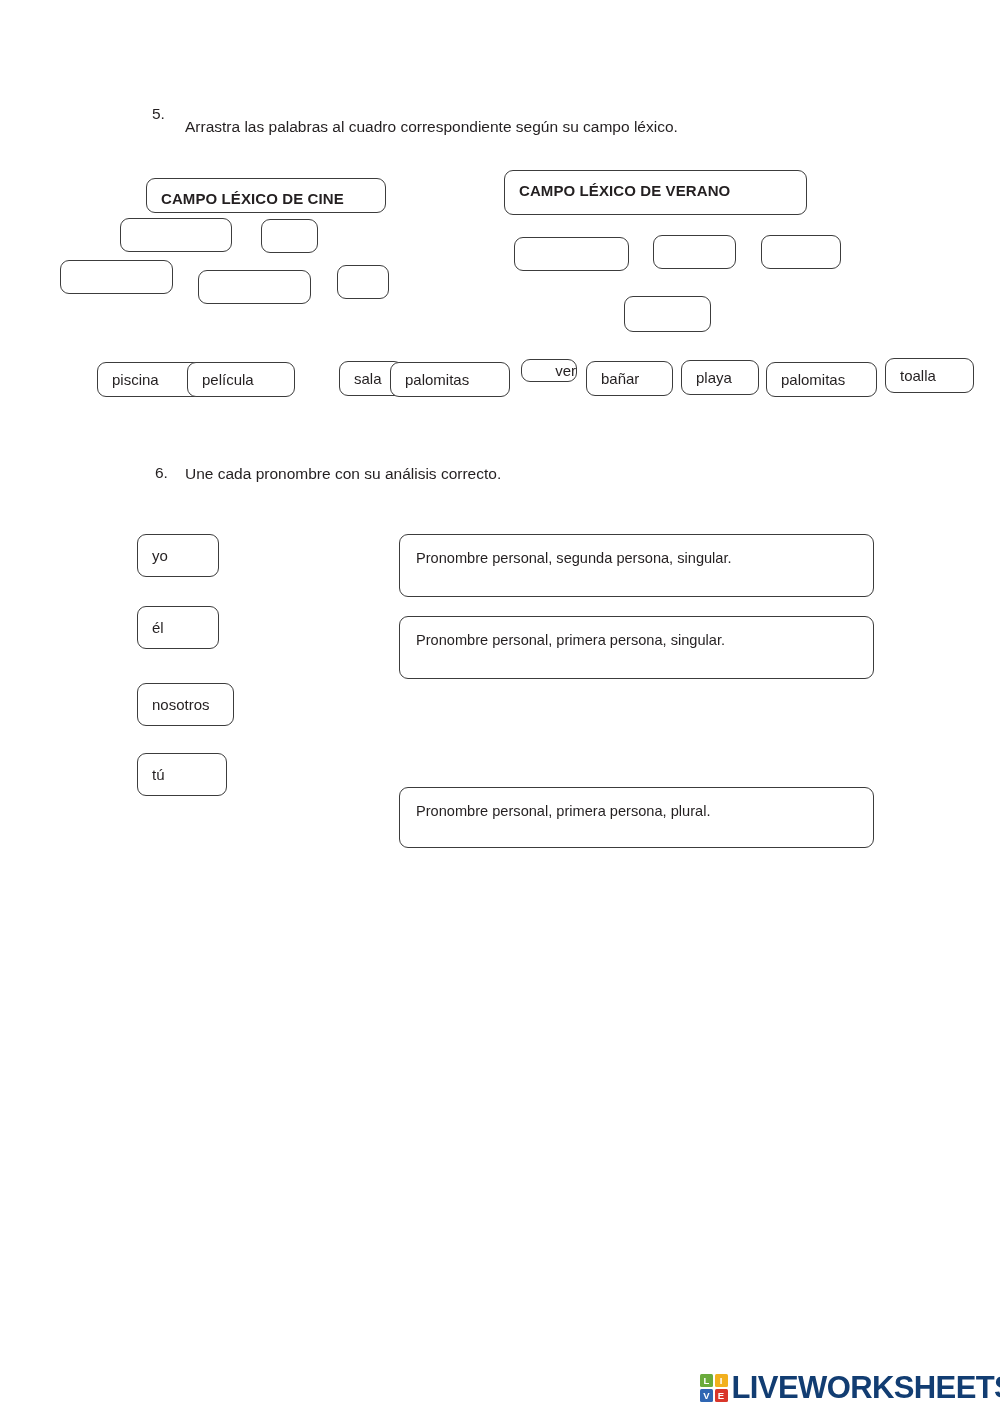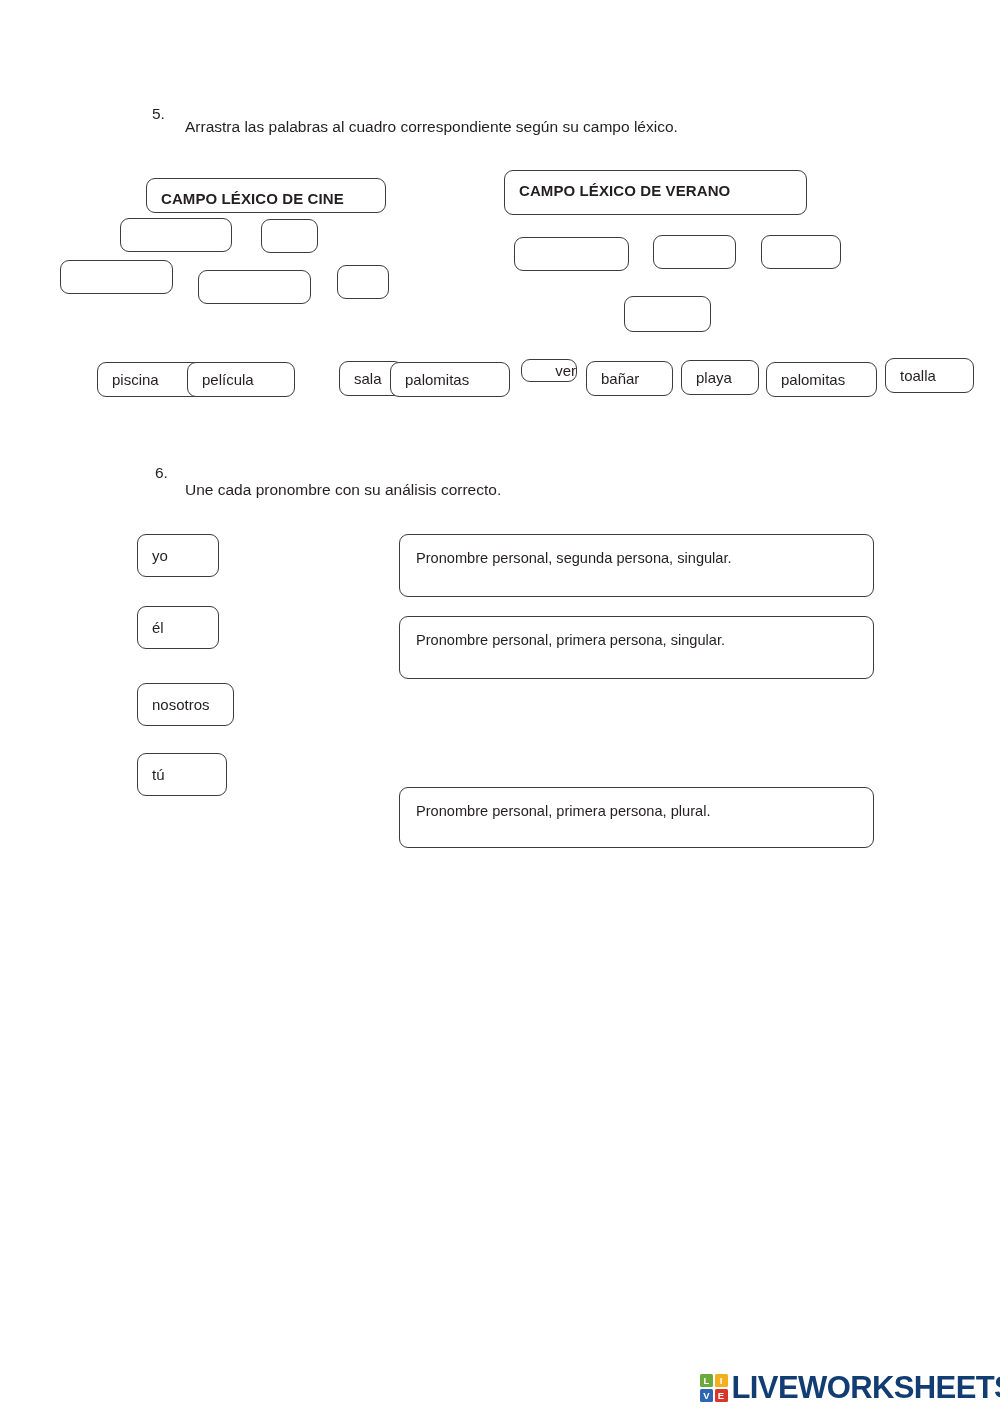--- a/index.html
+++ b/index.html
@@ -157,21 +157,21 @@
     <span class="word-label">playa</span>
   </div>
   <div class="rbox word" style="left:766px; top:362px; width:111px; height:35px;">
     <span class="word-label">palomitas</span>
   </div>
   <div class="rbox word" style="left:885px; top:358px; width:89px; height:35px;">
     <span class="word-label">toalla</span>
   </div>
 
   <div class="q-num" style="left:155px; top:464px;">6.</div>
-  <div class="q-head" style="left:185px; top:464px;margin-top:16px;">Une cada pronombre con su análisis correcto.</div>
+  <div class="q-head" style="left:185px; top:464px;">Une cada pronombre con su análisis correcto.</div>
 
   <div class="rbox pron" style="left:137px; top:534px; width:82px; height:43px;">
     <span class="pron-label">yo</span>
   </div>
   <div class="rbox pron" style="left:137px; top:606px; width:82px; height:43px;">
     <span class="pron-label">él</span>
   </div>
   <div class="rbox pron" style="left:137px; top:683px; width:97px; height:43px;">
     <span class="pron-label">nosotros</span>
   </div>

